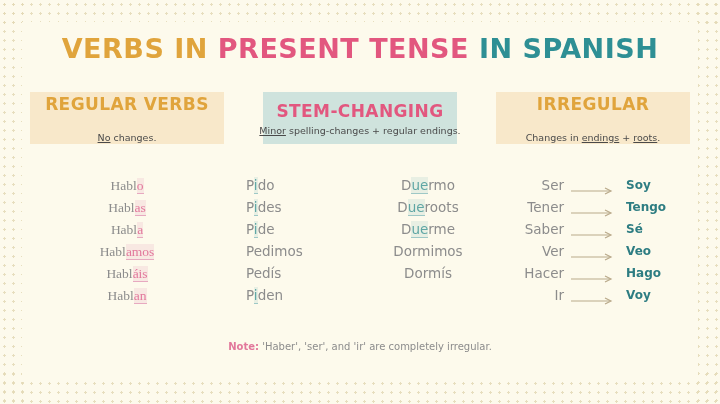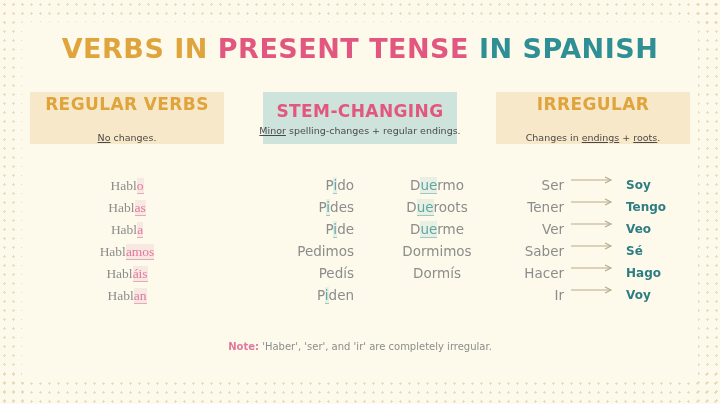--- a/index.html
+++ b/index.html
@@ -113,22 +113,22 @@
     height: 135px;
   }
   .col {
     position: absolute;
     top: 0;
     display: flex;
     flex-direction: column;
     gap: 3px;
   }
   .col-regular   { left: 0;   width: 194px; align-items: center; font-family: Liberation Serif, serif; }
-  .col-stem1     { left: 224px; width: 100px; align-items: flex-end; }
-  .col-stem2     { left: 347px; width: 120px; align-items: center; }
+  .col-stem1     { left: 216px; width: 100px; align-items: flex-start; }
+  .col-stem2     { left: 338px; width: 120px; align-items: center; }
   .col-irregular { left: 468px; width: 192px; }
 
   .word {
     font-size: 13.5px;
     color: #8c8c8c;
     line-height: 19px;
     white-space: nowrap;
   }
   .hl-pink {
     color: #e2779b;
@@ -137,21 +137,21 @@
   }
   .hl-teal {
     color: #5fa6a4;
     border-bottom: 1.5px solid #9ec8c6;
     background: rgba(158,200,198,.22);
   }
 
   
   .irow {
     display: flex;
-    align-items: flex-start;
+    align-items: flex-end;
     line-height: 19px;
     height: 19px;
   }
   .irow-from {
     width: 66px;
     text-align: right;
     font-size: 13.5px;
     color: #8c8c8c;
     white-space: nowrap;
   }
@@ -266,38 +266,38 @@
             <div class="irow-from">Tener</div>
             <div class="irow-arrow">
               <svg width="46" height="8" viewBox="0 0 46 8" aria-hidden="true">
                 <line x1="1" y1="4" x2="40" y2="4" stroke="#b9a98a" stroke-width="1.2"></line>
                 <polyline points="35,1 41,4 35,7" fill="none" stroke="#b9a98a" stroke-width="1.2"></polyline>
               </svg>
             </div>
             <div class="irow-to">Tengo</div>
           </div>
           <div class="irow">
+            <div class="irow-from">Saber</div>
+            <div class="irow-arrow">
+              <svg width="46" height="8" viewBox="0 0 46 8" aria-hidden="true">
+                <line x1="1" y1="4" x2="40" y2="4" stroke="#b9a98a" stroke-width="1.2"></line>
+                <polyline points="35,1 41,4 35,7" fill="none" stroke="#b9a98a" stroke-width="1.2"></polyline>
+              </svg>
+            </div>
+            <div class="irow-to">Sé</div>
+          </div>
+          <div class="irow">
             <div class="irow-from">Ver</div>
             <div class="irow-arrow">
               <svg width="46" height="8" viewBox="0 0 46 8" aria-hidden="true">
                 <line x1="1" y1="4" x2="40" y2="4" stroke="#b9a98a" stroke-width="1.2"></line>
                 <polyline points="35,1 41,4 35,7" fill="none" stroke="#b9a98a" stroke-width="1.2"></polyline>
               </svg>
             </div>
             <div class="irow-to">Veo</div>
-          </div>
-          <div class="irow">
-            <div class="irow-from">Saber</div>
-            <div class="irow-arrow">
-              <svg width="46" height="8" viewBox="0 0 46 8" aria-hidden="true">
-                <line x1="1" y1="4" x2="40" y2="4" stroke="#b9a98a" stroke-width="1.2"></line>
-                <polyline points="35,1 41,4 35,7" fill="none" stroke="#b9a98a" stroke-width="1.2"></polyline>
-              </svg>
-            </div>
-            <div class="irow-to">Sé</div>
           </div>
           <div class="irow">
             <div class="irow-from">Hacer</div>
             <div class="irow-arrow">
               <svg width="46" height="8" viewBox="0 0 46 8" aria-hidden="true">
                 <line x1="1" y1="4" x2="40" y2="4" stroke="#b9a98a" stroke-width="1.2"></line>
                 <polyline points="35,1 41,4 35,7" fill="none" stroke="#b9a98a" stroke-width="1.2"></polyline>
               </svg>
             </div>
             <div class="irow-to">Hago</div>

